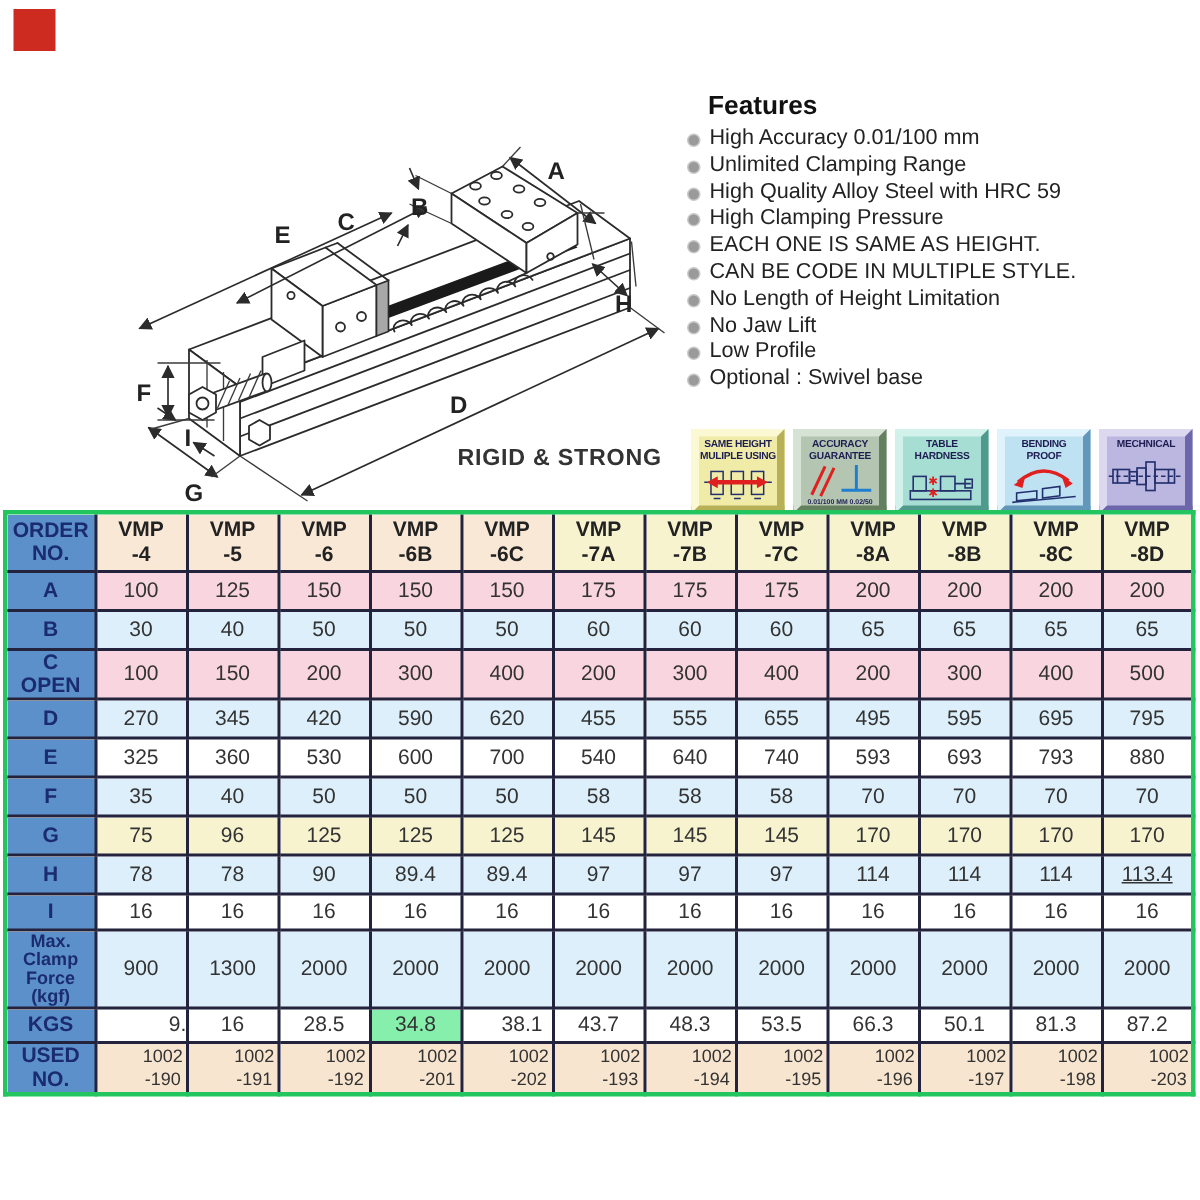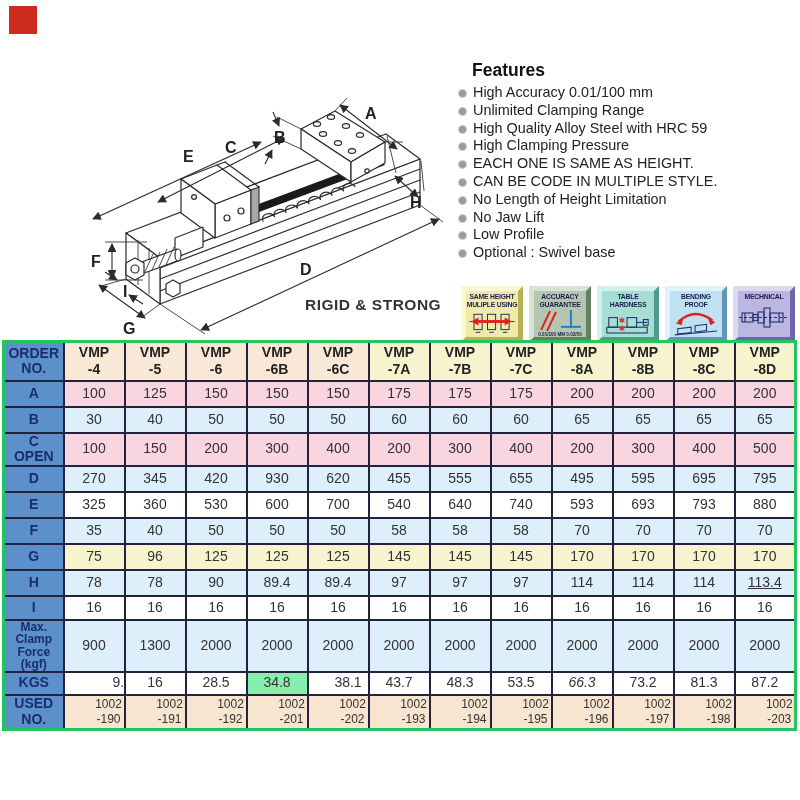--- a/index.html
+++ b/index.html
@@ -373,21 +373,21 @@
         <td style="background: rgb(249, 213, 224);">200</td>
         <td style="background: rgb(249, 213, 224);">300</td>
         <td style="background: rgb(249, 213, 224);">400</td>
         <td style="background: rgb(249, 213, 224);">500</td>
       </tr>
       <tr>
         <th class="rowhead" style="background: rgb(92, 144, 203);">D</th>
         <td style="background: rgb(220, 239, 250);">270</td>
         <td style="background: rgb(220, 239, 250);">345</td>
         <td style="background: rgb(220, 239, 250);">420</td>
-        <td style="background: rgb(220, 239, 250);">930</td>
+        <td style="background: rgb(220, 239, 250);">590</td>
         <td style="background: rgb(220, 239, 250);">620</td>
         <td style="background: rgb(220, 239, 250);">455</td>
         <td style="background: rgb(220, 239, 250);">555</td>
         <td style="background: rgb(220, 239, 250);">655</td>
         <td style="background: rgb(220, 239, 250);">495</td>
         <td style="background: rgb(220, 239, 250);">595</td>
         <td style="background: rgb(220, 239, 250);">695</td>
         <td style="background: rgb(220, 239, 250);">795</td>
       </tr>
       <tr>
@@ -486,22 +486,22 @@
       <tr>
         <th class="rowhead" style="background: rgb(92, 144, 203);">KGS</th>
         <td style="background: rgb(255, 255, 255); padding-left: 48px;">9.2</td>
         <td style="background: rgb(255, 255, 255);">16</td>
         <td style="background: rgb(255, 255, 255);">28.5</td>
         <td style="background: #86efac;">34.8</td>
         <td style="background: rgb(255, 255, 255); padding-left: 20px;">38.1</td>
         <td style="background: rgb(255, 255, 255);">43.7</td>
         <td style="background: rgb(255, 255, 255);">48.3</td>
         <td style="background: rgb(255, 255, 255);">53.5</td>
-        <td style="background: rgb(255, 255, 255); font-style: italic;">66.3</td>
-        <td style="background: rgb(255, 255, 255);">73.2</td>
+        <td style="background: rgb(255, 255, 255);">66.3</td>
+        <td style="background: rgb(255, 255, 255);">50.1</td>
         <td style="background: rgb(255, 255, 255);">81.3</td>
         <td style="background: rgb(255, 255, 255);">87.2</td>
       </tr>
       <tr>
         <th class="rowhead" style="background: rgb(92, 144, 203);">USED
 NO.</th>
         <td style="background: rgb(248, 229, 208);">1002
 -190</td>
         <td style="background: rgb(248, 229, 208);">1002
 -191</td>

